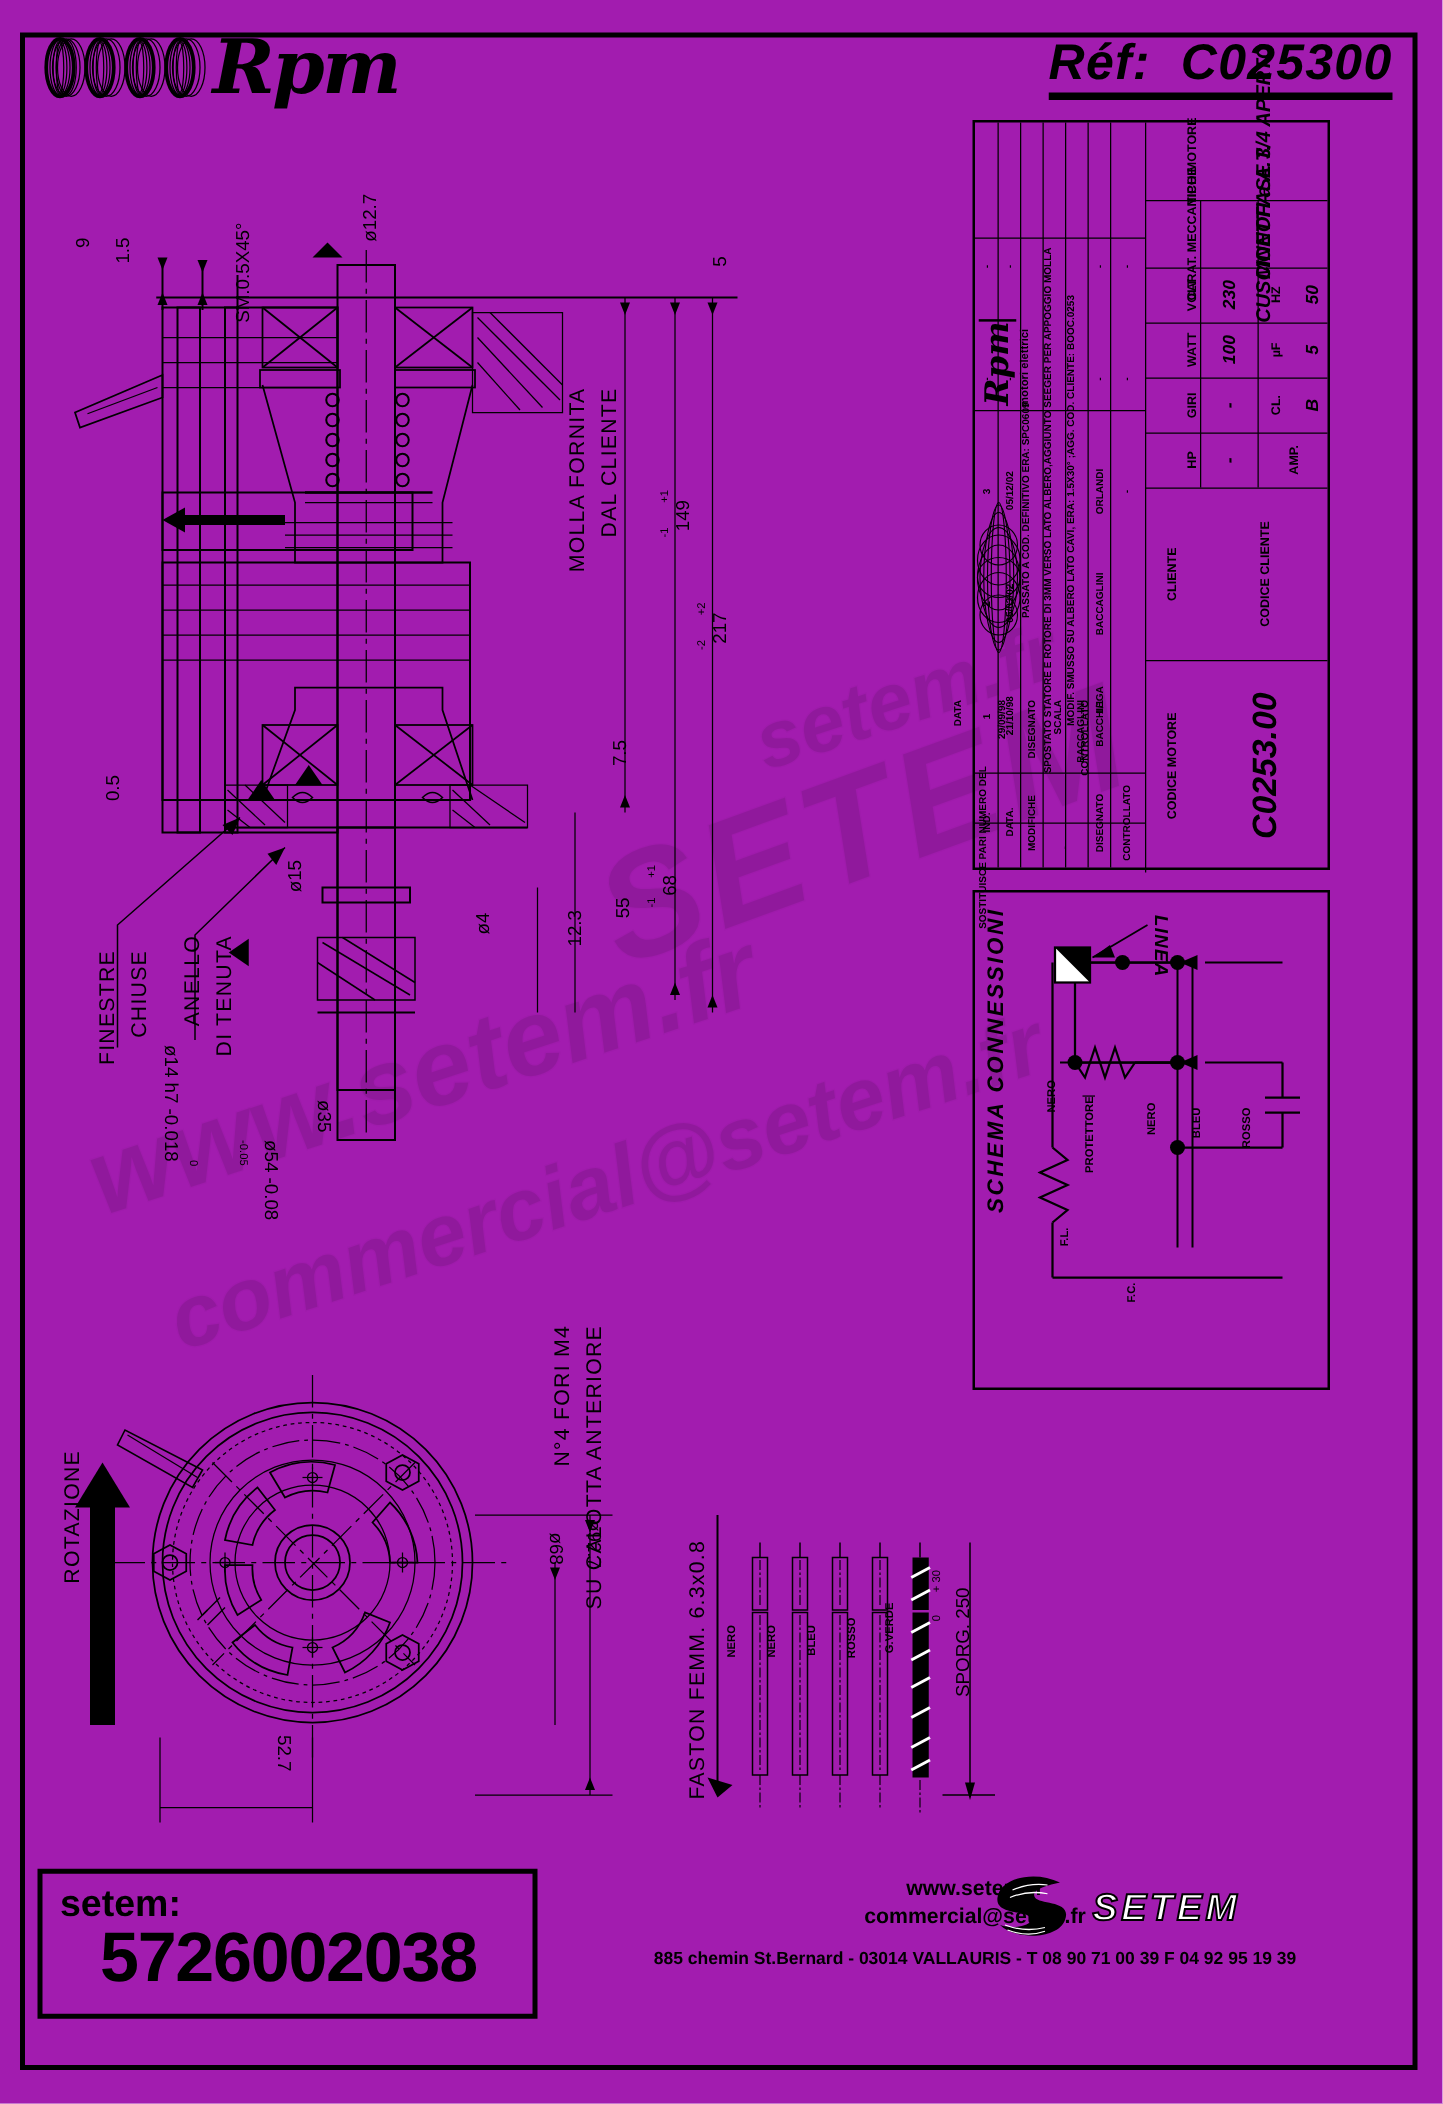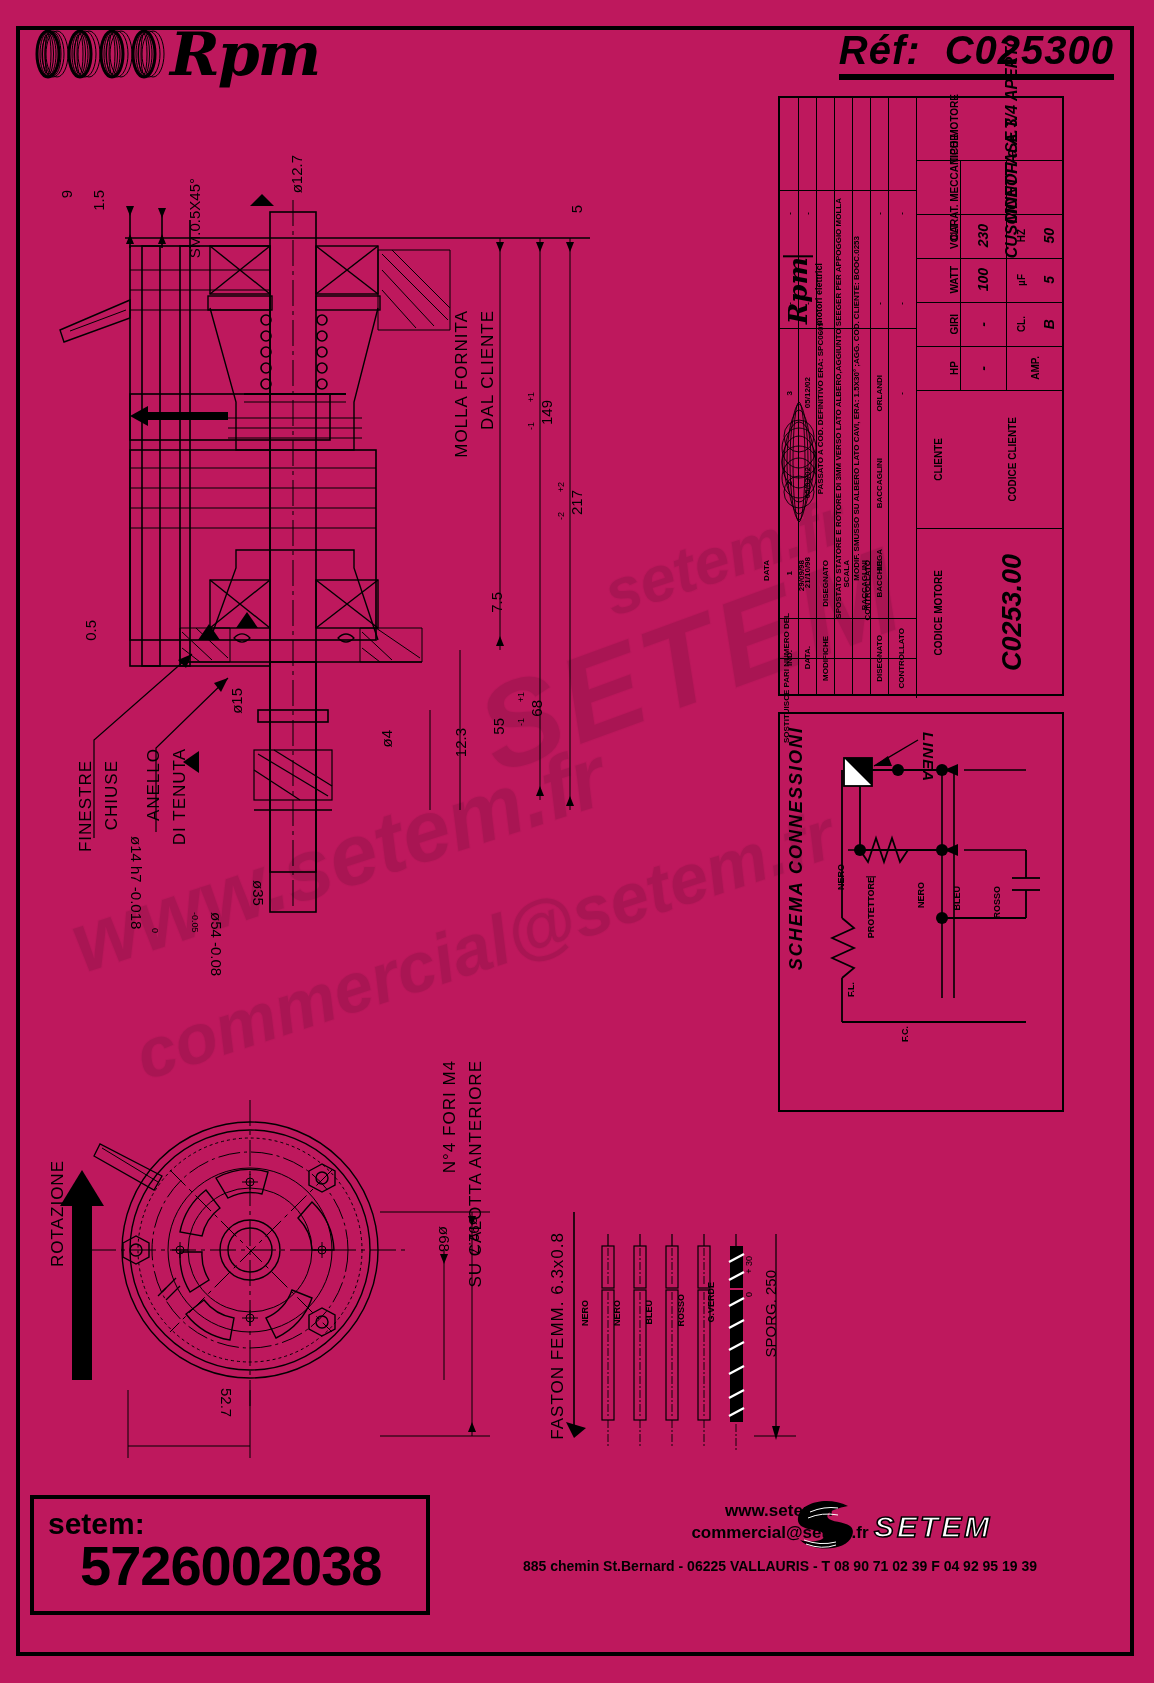--- a/index.html
+++ b/index.html
@@ -1,17 +1,17 @@
 <!DOCTYPE html>
 <html><head>
 <meta charset="utf-8">
 <style>
   html,body{margin:0;padding:0;background:#fff;}
   body{width:1154px;height:1683px;font-family:"Liberation Sans",sans-serif;color:#000;}
-  #page{position:relative;width:1154px;height:1683px;overflow:hidden;background:#be185d;}
+  #page{position:relative;width:1154px;height:1683px;overflow:hidden;background:#a21caf;}
 
   .frame{position:absolute;left:16px;top:26px;width:1118px;height:1630px;border:4px solid #000;box-sizing:border-box;}
 
   .vert{writing-mode:vertical-rl;transform:rotate(180deg);white-space:nowrap;}
   .vert-cw{writing-mode:vertical-rl;white-space:nowrap;}
 
   
   .logo-rpm{position:absolute;left:34px;top:28px;display:flex;align-items:center;}
   .coil{width:132px;height:52px;display:block;}
   .rpm-word{font-family:"DejaVu Serif",serif;font-style:italic;font-weight:bold;font-size:60px;line-height:52px;margin-left:4px;letter-spacing:-2px;}
@@ -827,21 +827,21 @@
   </div>
 
   <div class="codebox">
     <span class="clab">setem:</span>
     <span class="cnum">5726002038</span>
   </div>
 
   <div class="footer-right">
     <div class="fsite">www.setem.fr</div>
     <div class="fsite">commercial@setem.fr</div>
-    <div class="faddr">885 chemin St.Bernard  -  06225 VALLAURIS  -  T 08 90 71 02 39   F 04 92 95 19 39</div>
+    <div class="faddr">885 chemin St.Bernard  -  03014 VALLAURIS  -  T 08 90 71 00 39   F 04 92 95 19 39</div>
   </div>
 
   <div class="setem-logo">
     <svg width="76" height="58" viewBox="0 0 76 58">
       <path d="M58 8 C38 -2 10 4 8 20 C6 34 30 30 34 36 C38 42 22 46 10 42 C22 54 56 54 62 38 C68 22 42 26 38 20 C34 14 48 10 58 8 Z" fill="#000"></path>
       <g stroke="#fff" stroke-width="1" fill="none">
         <path d="M20 14 q14 -6 28 -4"></path>
           <path d="M18 20 q14 -6 30 -3"></path>
         <path d="M14 42 q16 6 32 2"></path>
           <path d="M16 46 q16 6 30 1"></path>

